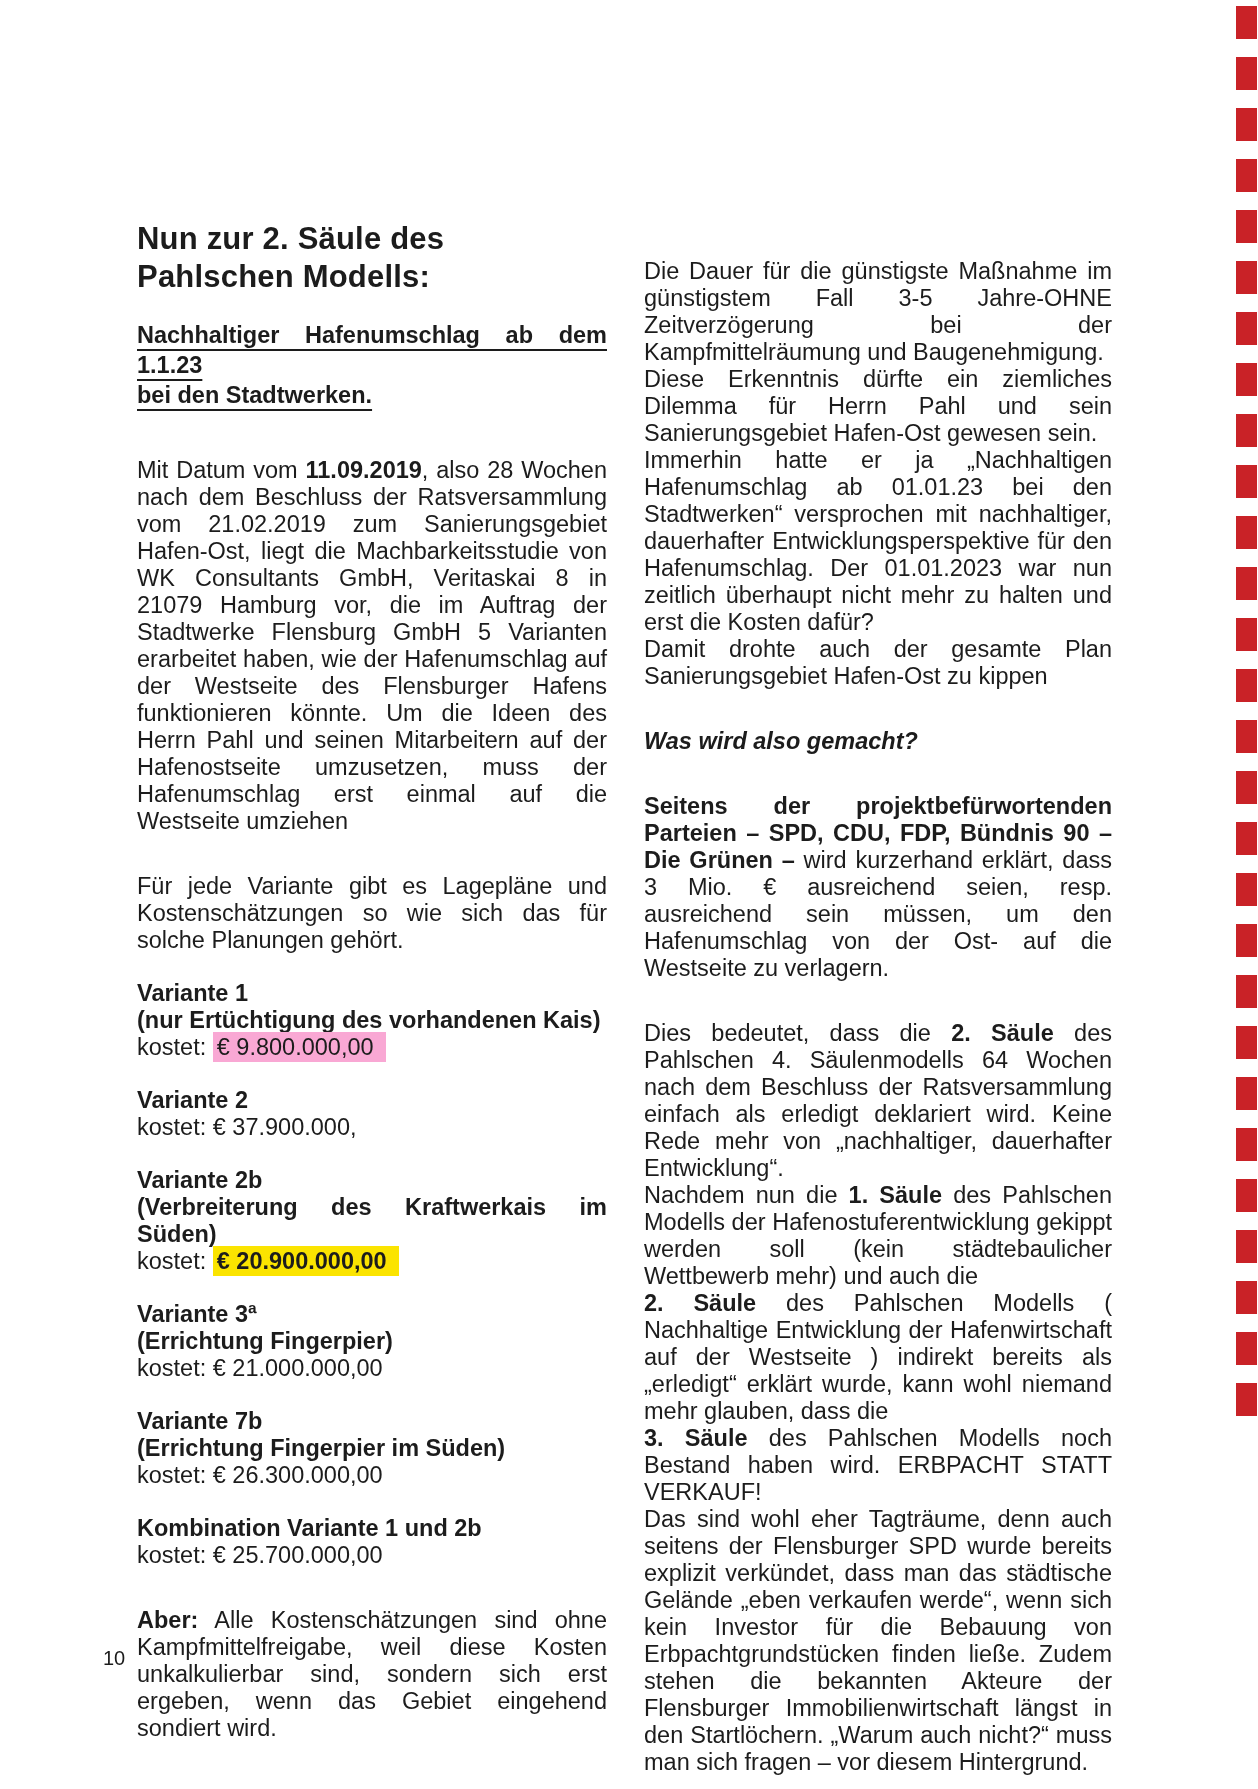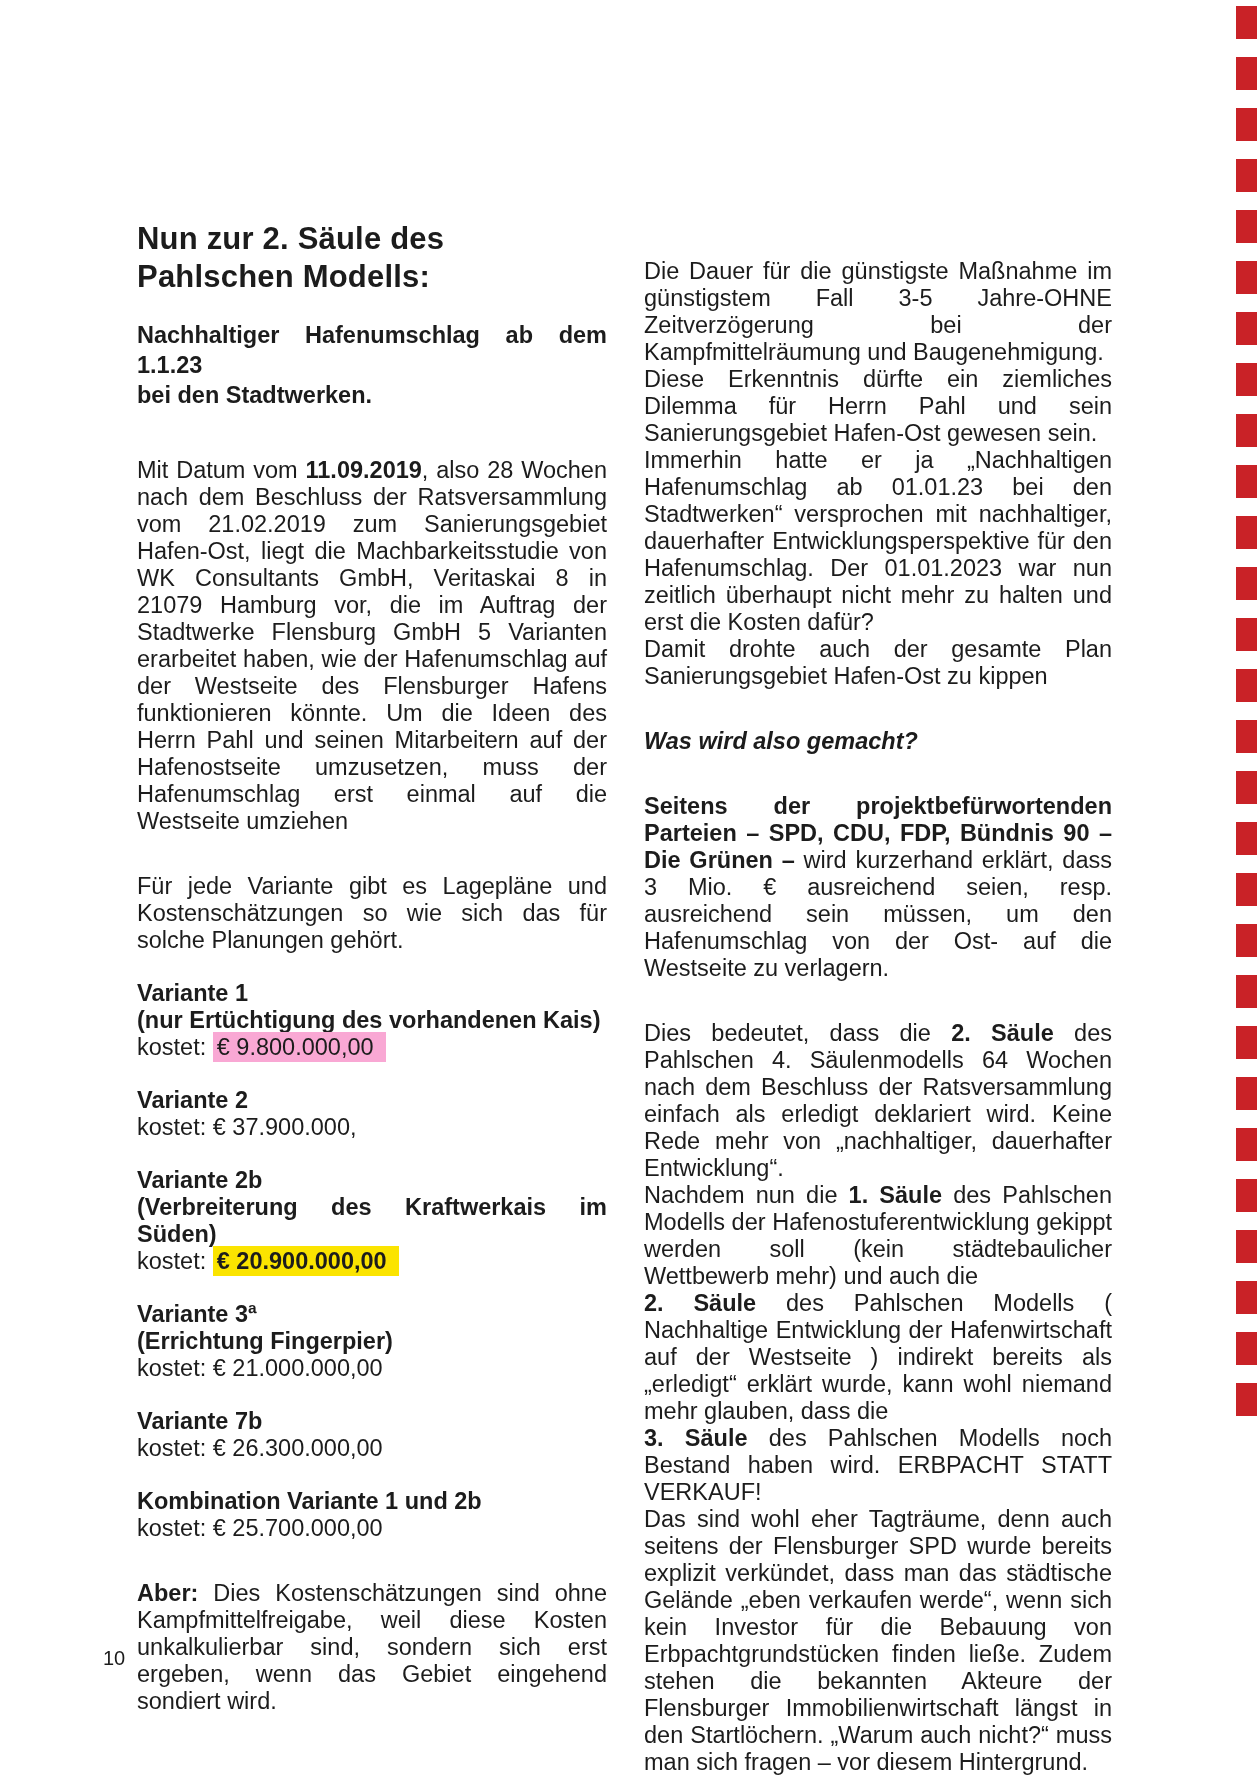--- a/index.html
+++ b/index.html
@@ -10,20 +10,21 @@
   .col-left  { left:137px; top:220px; width:470px; }
   .col-right { left:644px; top:258px; width:468px; }
 
   .page-title {
     font-size:31px; line-height:38px; font-weight:700;
     white-space:pre-line; margin:0; letter-spacing:0.2px;
   }
 
   .subtitle { margin-top:24px; font-weight:700; font-size:23.5px; line-height:30px; }
   .subtitle .sline {
+    text-decoration:underline;
     text-decoration-thickness:2px;
     text-underline-offset:6px;
   }
   .subtitle .sline1 { text-align:justify; text-align-last:justify; }
 
   .body-text {
     font-size:23.5px; line-height:27px;
     text-align:justify; hyphens:none; margin:0;
   }
   .mt { margin-top:38px; }
@@ -80,30 +81,31 @@
     </div>
 
     <div class="variant">
       <div class="body-text bold">Variante 3ª</div>
       <div class="body-text bold">(Errichtung Fingerpier)</div>
       <div class="body-text"><span>kostet: </span><span>€ 21.000.000,00</span></div>
     </div>
 
     <div class="variant">
       <div class="body-text bold">Variante 7b</div>
+      <div class="body-text bold">(Errichtung Fingerpier im Süden)</div>
       <div class="body-text"><span>kostet: </span><span>€ 26.300.000,00</span></div>
     </div>
 
     <div class="variant">
       <div class="body-text bold">Kombination Variante 1 und 2b</div>
       <div class="body-text bold"></div>
       <div class="body-text"><span>kostet: </span><span>€ 25.700.000,00</span></div>
     </div>
 
-    <p class="body-text mt"><span class="bold">Aber:</span><span> Dies Kostenschätzungen sind ohne Kampfmittelfreigabe, weil diese Kosten unkalkulierbar sind, sondern sich erst ergeben, wenn das Gebiet eingehend sondiert wird.</span></p>
+    <p class="body-text mt"><span class="bold">Aber:</span><span> Alle Kostenschätzungen sind ohne Kampfmittelfreigabe, weil diese Kosten unkalkulierbar sind, sondern sich erst ergeben, wenn das Gebiet eingehend sondiert wird.</span></p>
   </div>
 
   <div class="col col-right">
     <p class="body-text"><span>Die Dauer für die günstigste Maßnahme im günstigstem Fall 3-5 Jahre-OHNE Zeitverzögerung bei der Kampfmittelräumung und Baugenehmigung.</span></p>
     <p class="body-text"><span>Diese Erkenntnis dürfte ein ziemliches Dilemma für Herrn Pahl und sein Sanierungsgebiet Hafen-Ost gewesen sein.</span></p>
     <p class="body-text"><span>Immerhin hatte er ja „Nachhaltigen Hafenumschlag ab 01.01.23 bei den Stadtwerken“ versprochen mit nachhaltiger, dauerhafter Entwicklungsperspektive für den Hafenumschlag. Der 01.01.2023 war nun zeitlich überhaupt nicht mehr zu halten und erst die Kosten dafür?</span></p>
     <p class="body-text"><span>Damit drohte auch der gesamte Plan Sanierungsgebiet Hafen-Ost zu kippen</span></p>
 
     <p class="body-text q-head mt">Was wird also gemacht?</p>
 

